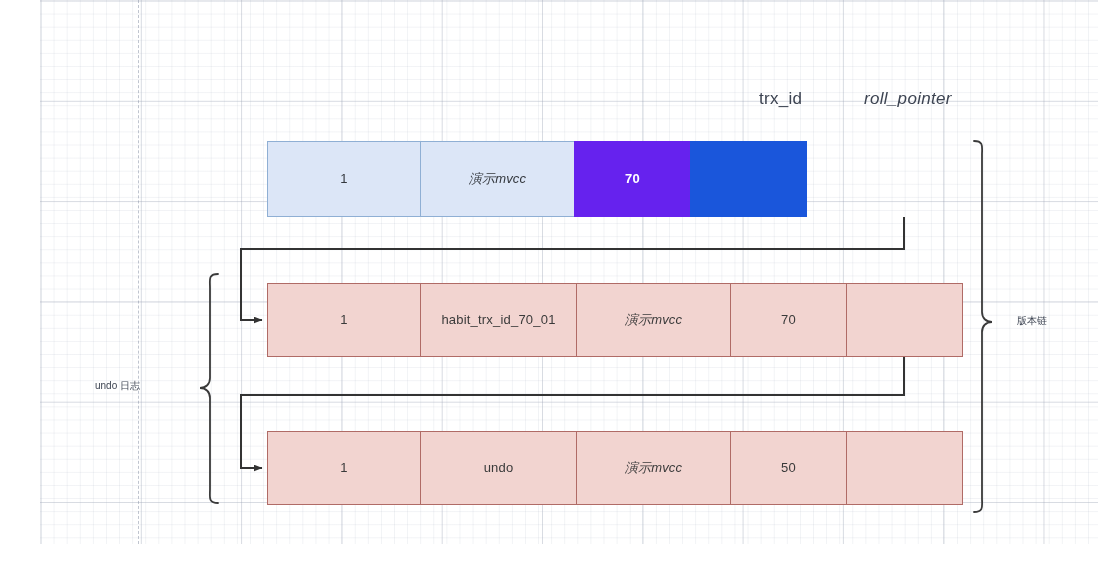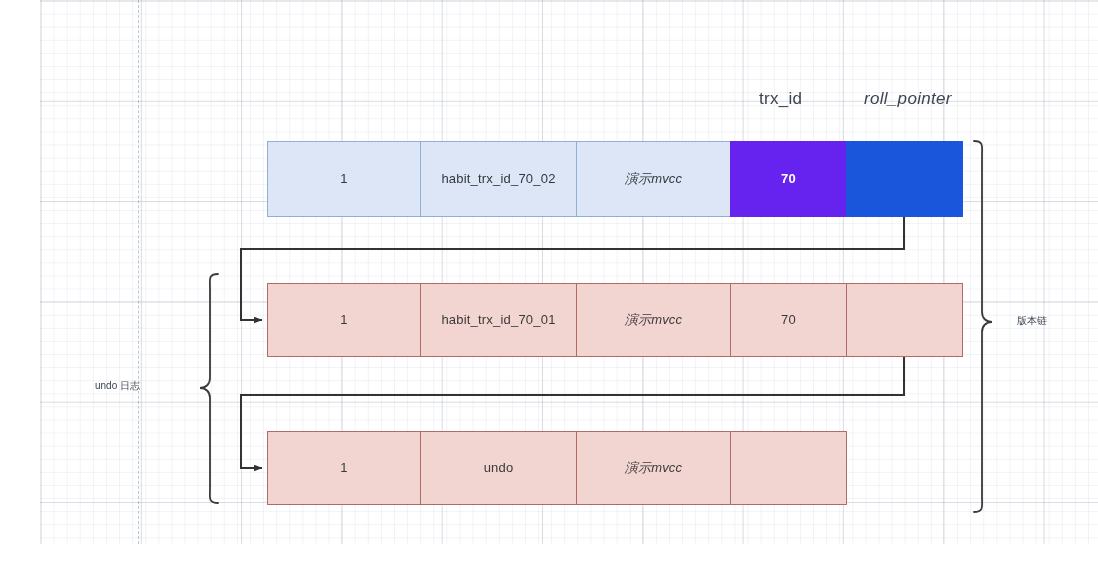--- a/index.html
+++ b/index.html
@@ -140,38 +140,38 @@
 
 <div id="canvas">
 
   <div class="dashed-guide" style="left:98px;"></div>
 
   <div class="col-label label-trxid">trx_id</div>
   <div class="col-label label-rollptr">roll_pointer</div>
 
   <div class="row row-current">
     <div class="cell c1">1</div>
-    <div class="cell c2">habit_trx_id_70_02</div>
     <div class="cell c3">演示mvcc</div>
     <div class="cell c4 cell-trxid">70</div>
     <div class="cell c5 cell-rollptr"></div>
   </div>
 
   <div class="row row-undo row-undo-1">
     <div class="cell c1">1</div>
     <div class="cell c2">habit_trx_id_70_01</div>
     <div class="cell c3">演示mvcc</div>
     <div class="cell c4">70</div>
     <div class="cell c5"></div>
   </div>
 
   <div class="row row-undo row-undo-2">
     <div class="cell c1">1</div>
     <div class="cell c2">undo</div>
     <div class="cell c3">演示mvcc</div>
+    <div class="cell c4">50</div>
     <div class="cell c5"></div>
   </div>
 
   <svg class="svg-layer" viewBox="0 0 1098 582">
     <defs>
       <marker id="arrowhead" markerWidth="9" markerHeight="7" refX="8.5" refY="3.5" orient="auto" markerUnits="userSpaceOnUse">
         <polygon points="0 0, 9 3.5, 0 7" fill="#333333"></polygon>
       </marker>
     </defs>
 

